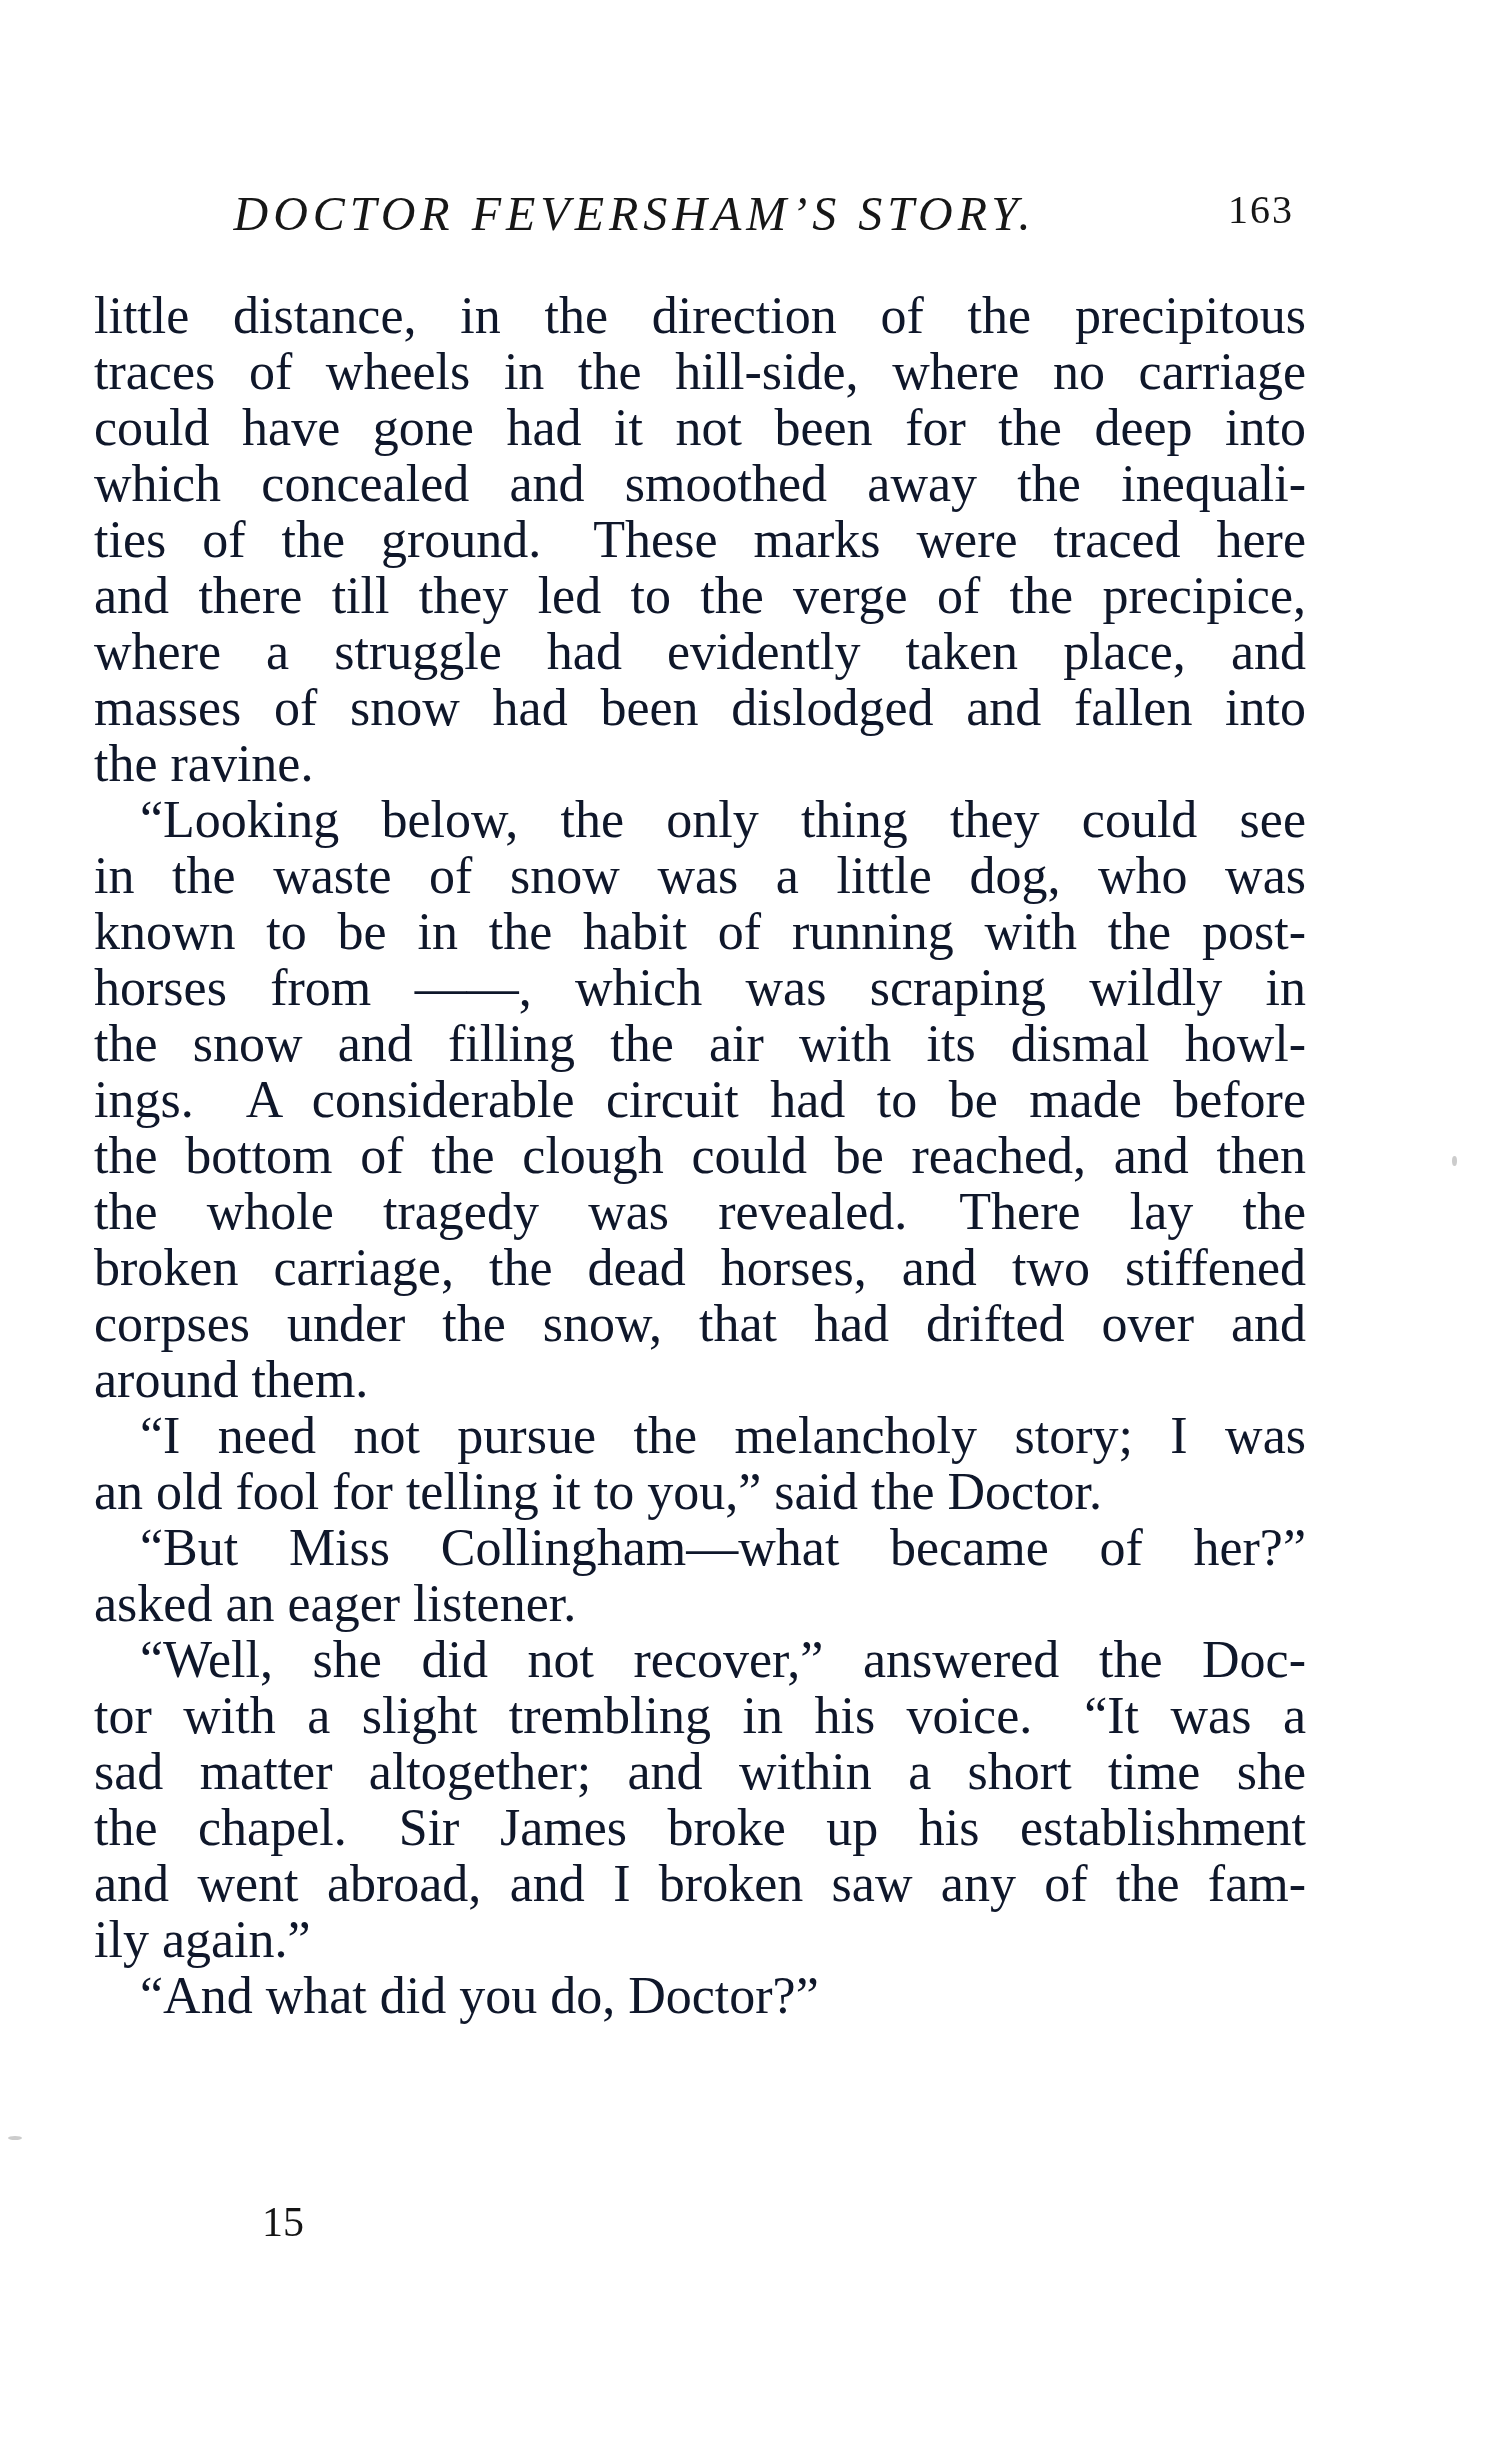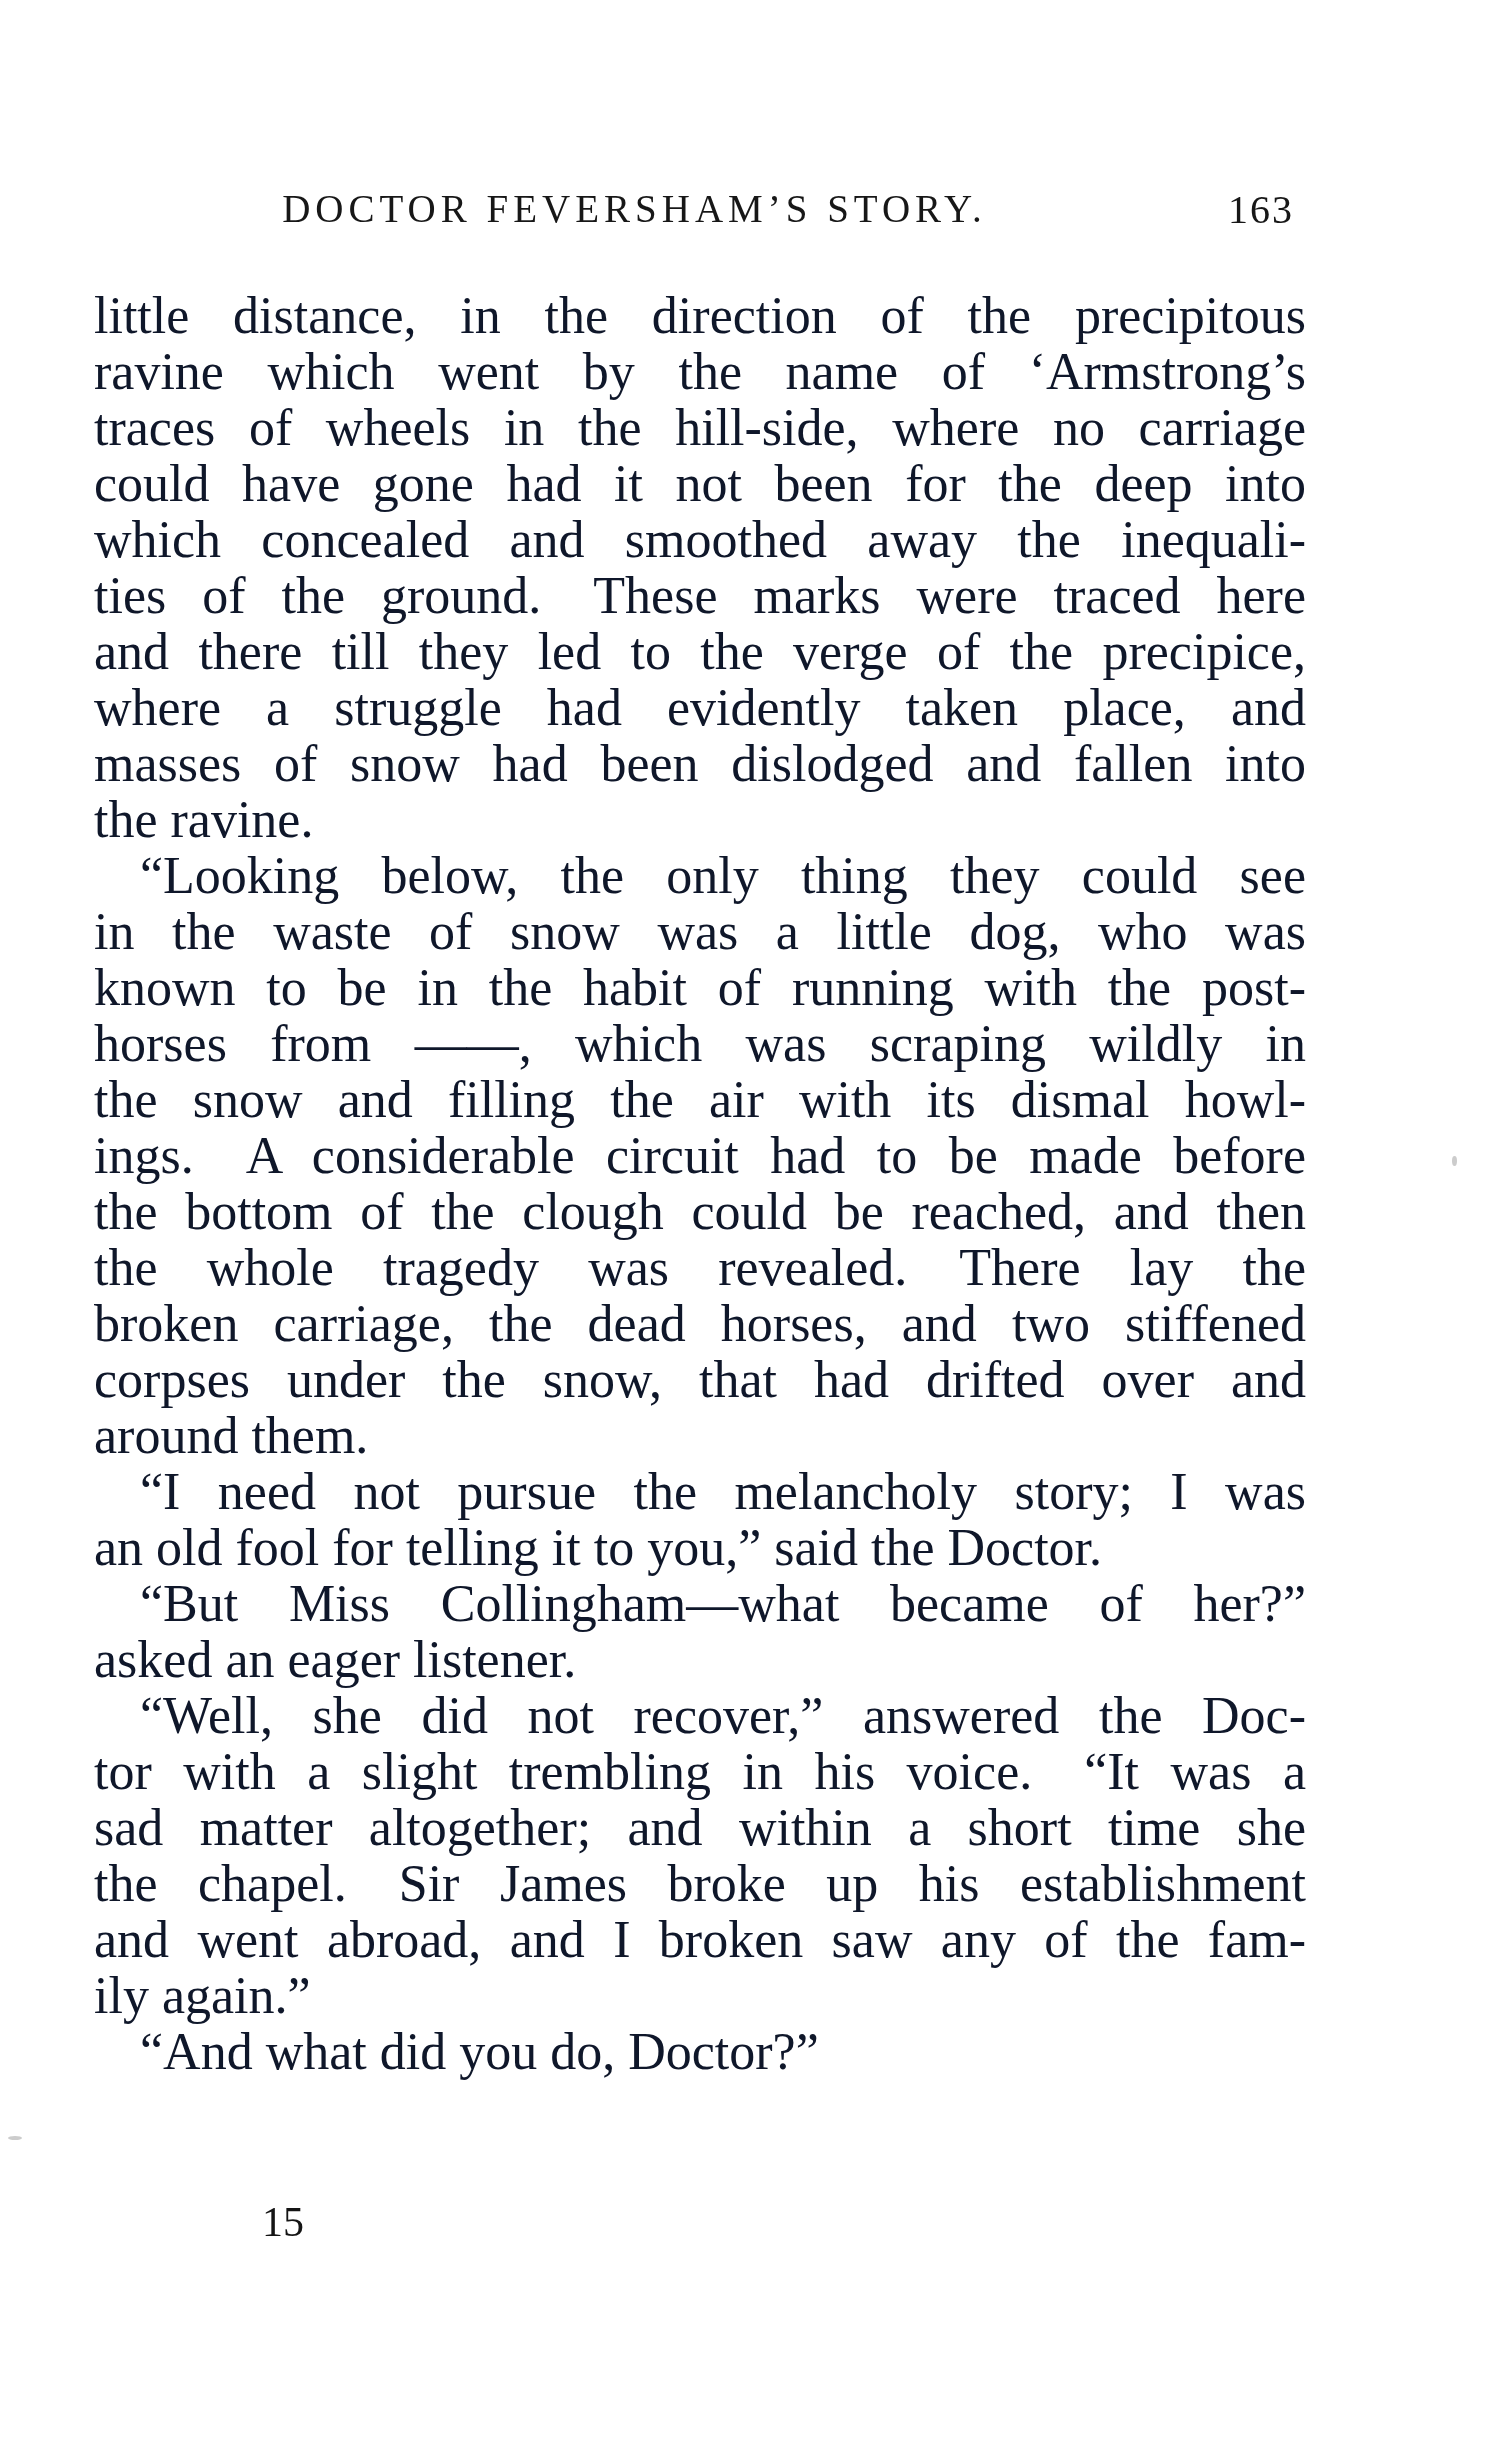--- a/index.html
+++ b/index.html
@@ -21,24 +21,25 @@
     top: 186px;
     left: 82px;
     width: 1212px;
     height: 56px;
   }
   .running-title {
     position: absolute;
     left: 13px;
     right: 120px;
     text-align: center;
-    font-size: 39px;
+    font-size: 48px;
     letter-spacing: 5px;
     white-space: nowrap;
     color: #171717;
+    font-style: italic;
   }
   .page-number {
     position: absolute;
     right: 0px;
     top: 0px;
     font-size: 40px;
     letter-spacing: 2px;
     color: #171717;
   }
   .page-body {
@@ -84,21 +85,20 @@
 
 <div class="page">
 
   <div class="running-header">
     <div class="running-title">DOCTOR FEVERSHAM’S STORY.</div>
     <div class="page-number">163</div>
   </div>
 
   <div class="page-body">
       <div class="line">little distance, in the direction of the precipitous</div>
-      <div class="line">ravine which went by the name of ‘Armstrong’s</div>
       <div class="line">traces of wheels in the hill-side, where no carriage</div>
       <div class="line">could have gone had it not been for the deep into</div>
       <div class="line">which concealed and smoothed away the inequali-</div>
       <div class="line">ties of the ground.  These marks were traced here</div>
       <div class="line">and there till they led to the verge of the precipice,</div>
       <div class="line">where a struggle had evidently taken place, and</div>
       <div class="line">masses of snow had been dislodged and fallen into</div>
       <div class="line last">the ravine.</div>
       <div class="line indent">“Looking below, the only thing they could see</div>
       <div class="line">in the waste of snow was a little dog, who was</div>

